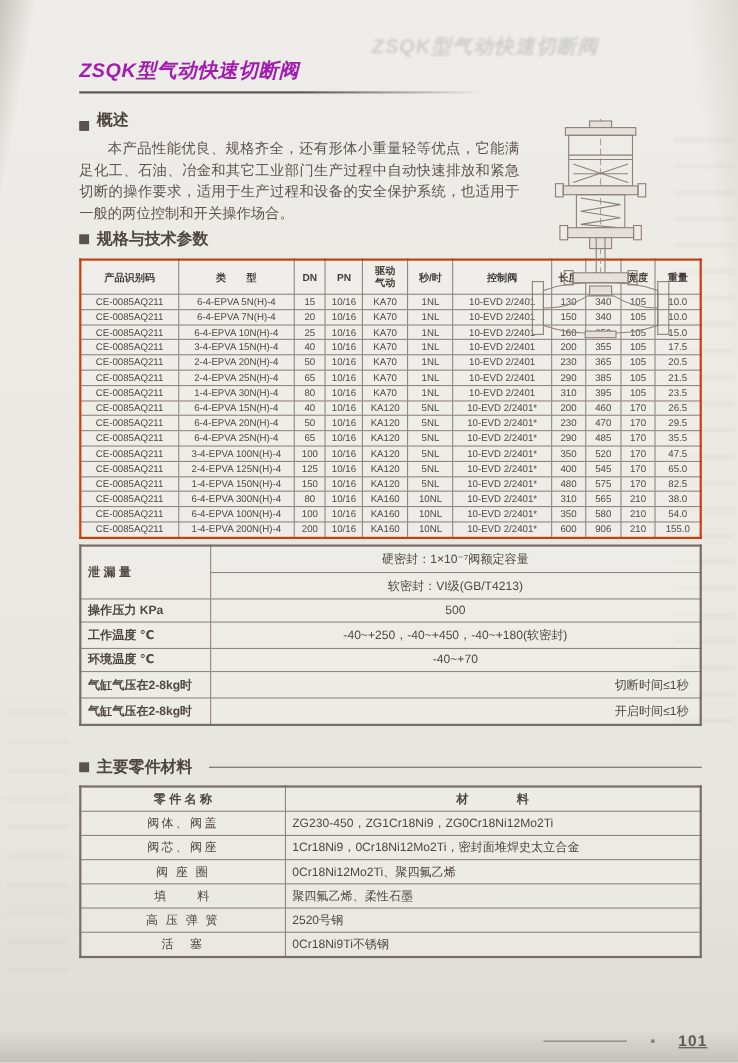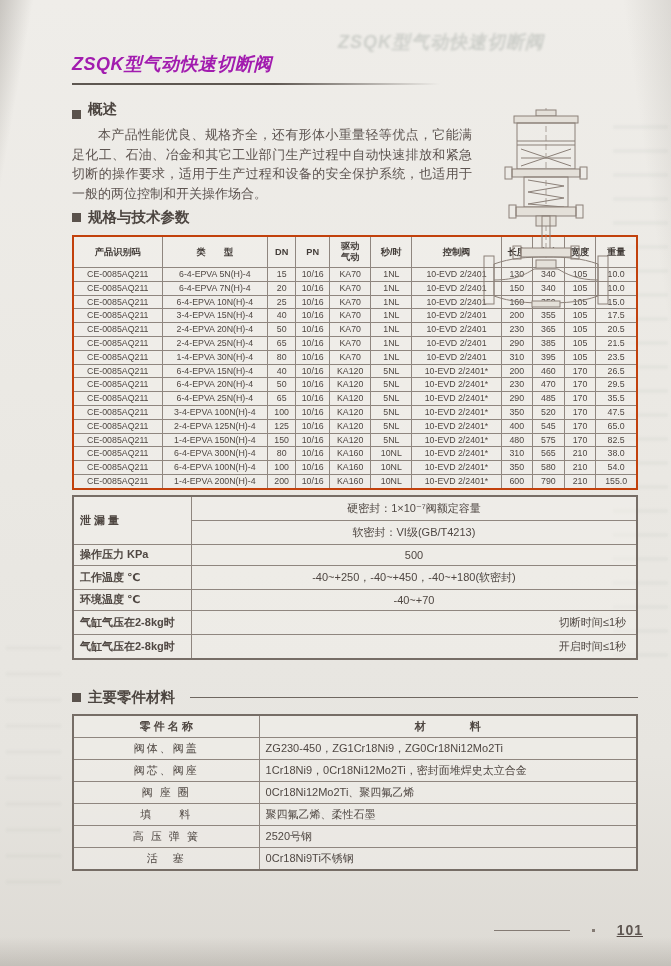--- a/index.html
+++ b/index.html
@@ -52,21 +52,21 @@
 
   .materials-head{margin-top:28px;position:relative;}
   .materials-rule{flex:1;height:1px;background:#6f6760;margin-left:8px;}
   .materials-table{margin-top:7px;border:2px solid #766d66;}
   .materials-table td{font-size:11px;color:#4f4742;padding:3px 6px;height:14.5px;}
   .mlabel{text-align:center;letter-spacing:2px;}
   .mhead{font-weight:bold;color:#3f3936;text-align:center;}
   .mval{}
   .muted{color:#a29a92;}
 
-  .footer{position:absolute;right:28px;bottom:28px;display:flex;align-items:center;gap:22px;text-decoration:underline;}
+  .footer{position:absolute;right:28px;bottom:12px;display:flex;align-items:center;gap:22px;text-decoration:underline;}
   .footer-rule{width:76px;height:1px;background:#847b74;}
   .footer-dot{width:3px;height:3px;background:#847b74;}
   .page-number{font-size:14px;font-weight:bold;color:#5f5752;letter-spacing:1px;}
 
   svg .ln{stroke:#8b8078;stroke-width:1;fill:none;}
   svg .fl{stroke:#8b8078;stroke-width:1;fill:#e4e0d9;}
   svg .cx{stroke:#9a9088;stroke-width:.8;stroke-dasharray:6 3;}
 </style>
 </head>
 <body>
@@ -357,21 +357,21 @@
         </tr>
         <tr>
           <td>CE-0085AQ211</td>
           <td>1-4-EPVA 200N(H)-4</td>
           <td>200</td>
           <td>10/16</td>
           <td>KA160</td>
           <td>10NL</td>
           <td>10-EVD 2/2401*</td>
           <td>600</td>
-          <td>790</td>
+          <td>906</td>
           <td>210</td>
           <td>155.0</td>
         </tr>
       </tbody>
   </table>
 
   <table class="params-table">
     <colgroup>
         <col style="width:21%">
         <col style="width:79%">

